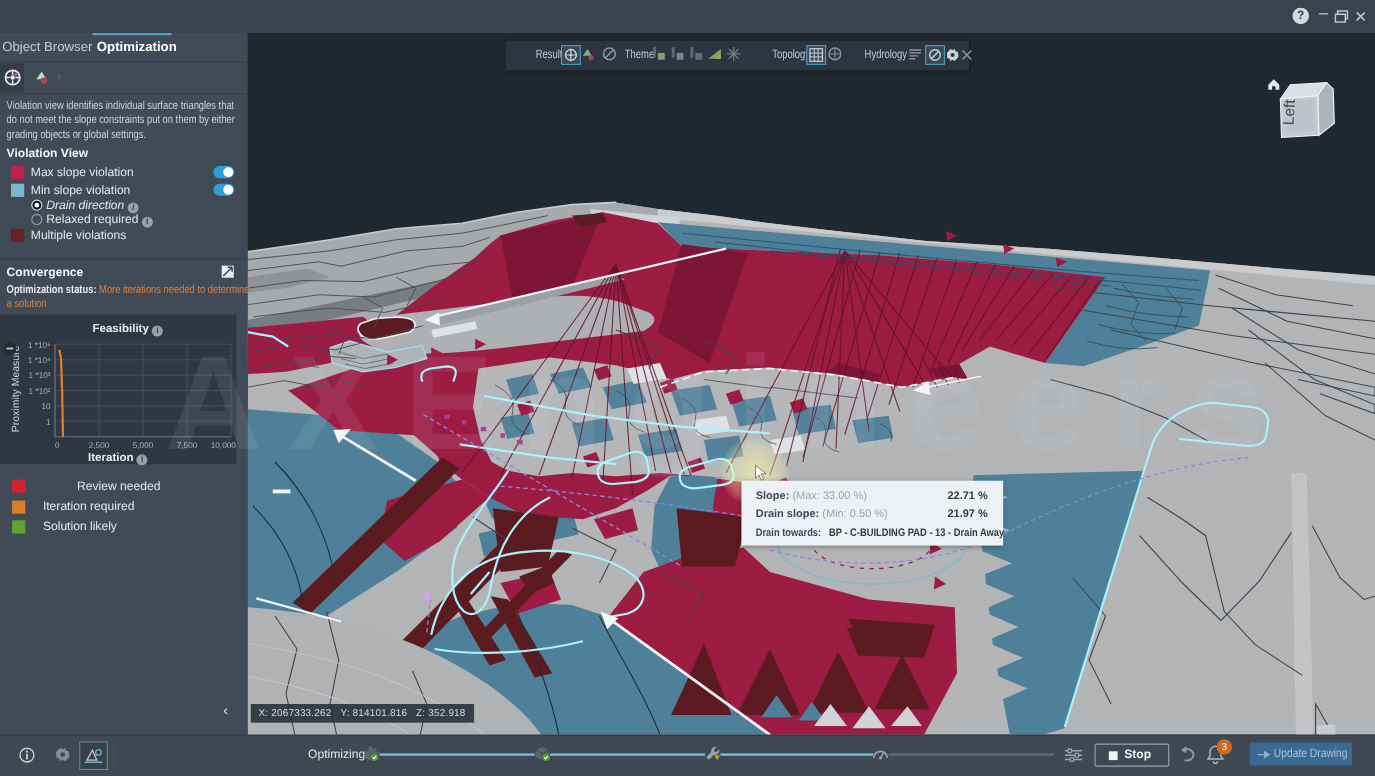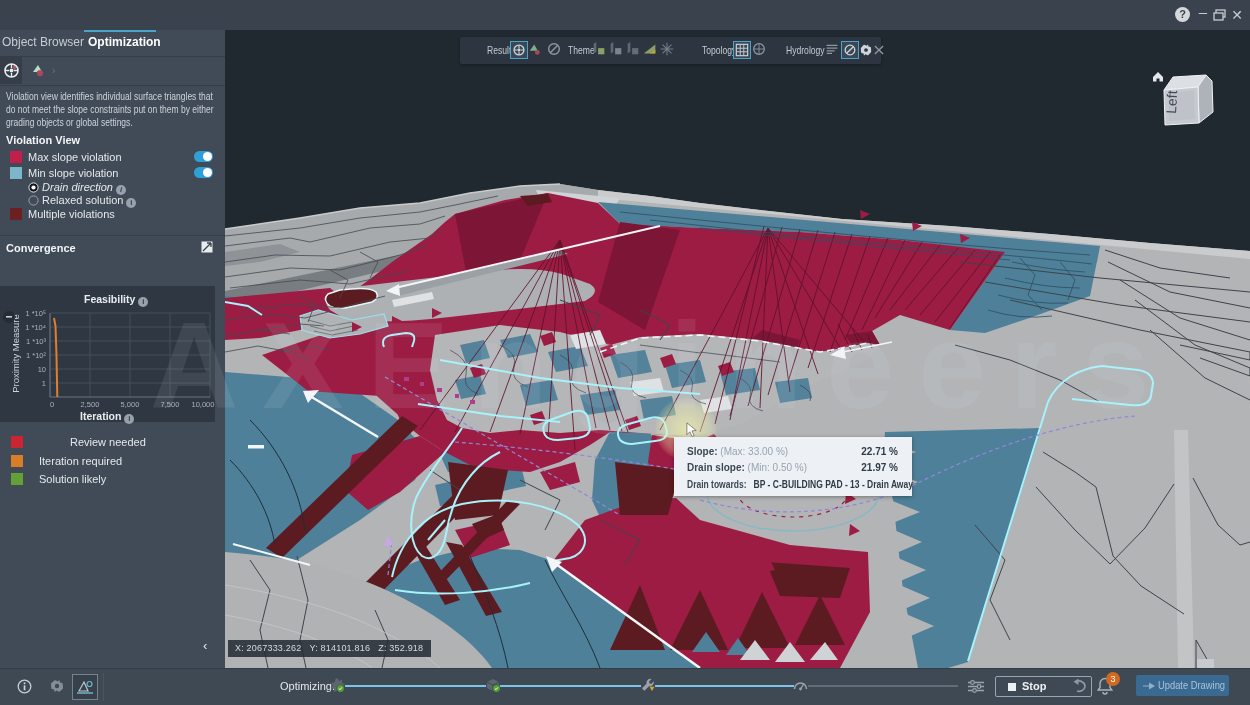--- a/index.html
+++ b/index.html
@@ -419,32 +419,36 @@
     <svg width="11" height="11" viewBox="0 0 11 11" style="vertical-align:-2px;">
         <circle cx="5.5" cy="5.5" r="4.6" fill="#10151a" stroke="#dfe4e8" stroke-width="1"></circle>
         <circle cx="5.5" cy="5.5" r="2.1" fill="#fff"></circle>
       </svg>
     <span style="font-size:11px;color:#e4e8eb;"> Drain direction </span><span class="inf">i</span>
   </div>
   <div class="vrow" style="left:28px;top:164px;">
     <svg width="11" height="11" viewBox="0 0 11 11" style="vertical-align:-2px;">
         <circle cx="5.5" cy="5.5" r="4.6" fill="none" stroke="#9aa3ac" stroke-width="1"></circle>
       </svg>
-    <span style="font-size:11px;color:#e4e8eb;"> Relaxed solution </span><span class="inf">i</span>
+    <span style="font-size:11px;color:#e4e8eb;"> Relaxed required </span><span class="inf">i</span>
   </div>
   <div class="vrow" style="top:178px;width:205px;">
     <div class="sw" style="background:#6d2022;"></div>
       <div class="lb">Multiple violations</div>
   </div>
   <div class="abs" style="left:0;top:205px;width:225px;height:1px;background:#353e48;"></div>
   <div class="abs sechead" style="left:6px;top:212px;">Convergence</div>
   <svg class="abs" style="left:201px;top:211px;" width="12" height="12" viewBox="0 0 12 12">
     <rect x="0.5" y="0.5" width="11" height="11" fill="#e8ecef"></rect>
     <path d="M2 10 L10 2 M10 2h-4M10 2v4" stroke="#39414b" stroke-width="1.3" fill="none"></path>
   </svg>
+  <div class="abs" style="left:6px;top:227px;width:260px;font-size:10.5px;line-height:13px;color:#e8ecef;">
+    <span class="cx"><b>Optimization status:</b> <span style="color:#e08037;">More iterations needed to determine</span><br>
+    <span style="color:#e08037;">a solution</span></span>
+  </div>
   <div id="chart">
     <div class="abs" style="left:84px;top:7px;font-size:10.5px;font-weight:bold;color:#e8ecef;">Feasibility <span class="inf">i</span></div>
     <div class="abs" style="left:-40px;top:62px;width:110px;text-align:center;font-size:9.5px;color:#cdd4da;transform:rotate(-90deg);">Proximity Measure</div>
     <svg class="abs" style="left:0;top:0;" width="215" height="136" viewBox="0 0 215 136">
       <g stroke="#454f5a" stroke-width="1">
         <path d="M50 27h160M50 41h160M50 55h160M50 69h160M50 83h160M50 97h160"></path>
         <path d="M50 27v84M90 27v84M130 27v84M170 27v84M210 27v84"></path>
       </g>
       <path d="M50 111h160M50 27v84" stroke="#6a737e" stroke-width="1"></path>
       <path d="M54 32 l1.5 8 l1 30 l0.8 41" stroke="#e07f2d" stroke-width="2" fill="none"></path>
@@ -518,21 +522,21 @@
     <path d="M1.5 11 A6 6 0 1 1 13.5 11" fill="none" stroke="#9aa3ac" stroke-width="1.6"></path>
     <path d="M7.5 11 L11 5.5" stroke="#9aa3ac" stroke-width="1.3"></path>
     <circle cx="7.5" cy="11" r="1.4" fill="#9aa3ac"></circle>
   </svg>
   <svg class="abs" style="left:968px;top:10px;" width="16" height="15" viewBox="0 0 16 15">
     <path d="M0 3.5h16M0 7.5h16M0 11.5h16" stroke="#9aa4ae" stroke-width="1.4"></path>
     <circle cx="4.5" cy="3.5" r="1.8" fill="#3f4954" stroke="#9aa4ae" stroke-width="1.2"></circle>
     <circle cx="11" cy="7.5" r="1.8" fill="#3f4954" stroke="#9aa4ae" stroke-width="1.2"></circle>
     <circle cx="6.5" cy="11.5" r="1.8" fill="#3f4954" stroke="#9aa4ae" stroke-width="1.2"></circle>
   </svg>
-  <div class="abs" style="left:995px;top:7px;width:66px;height:19px;border:1px solid #97a6b2;border-radius:2px;padding-left:29px;">
+  <div class="abs" style="left:995px;top:7px;width:66px;height:19px;border:1px solid #97a6b2;border-radius:2px;">
     <div class="abs" style="left:12px;top:5.5px;width:8px;height:8px;background:#eef1f3;"></div>
     <div class="abs" style="left:26px;top:3px;font-size:11px;font-weight:bold;color:#eef1f3;">Stop</div>
   </div>
   <svg class="abs" style="left:1072px;top:9px;" width="17" height="16" viewBox="0 0 17 16">
     <path d="M4.5 3.5 A6 5.4 0 0 1 13 8.6 A6 5.4 0 0 1 5 13" fill="none" stroke="#8e98a2" stroke-width="1.7"></path>
     <path d="M6.5 0.5 L1.5 3.8 L6.5 7 Z" fill="#8e98a2"></path>
   </svg>
   <svg class="abs" style="left:1097px;top:8px;" width="16" height="18" viewBox="0 0 16 18">
     <path d="M8 1.5 a5 5 0 0 1 5 5 v4 l1.8 2.5 H1.2 L3 10.5 v-4 a5 5 0 0 1 5-5 Z" fill="none" stroke="#aab3bc" stroke-width="1.4"></path>
     <path d="M6 15 a2 2 0 0 0 4 0" fill="none" stroke="#aab3bc" stroke-width="1.4"></path>

